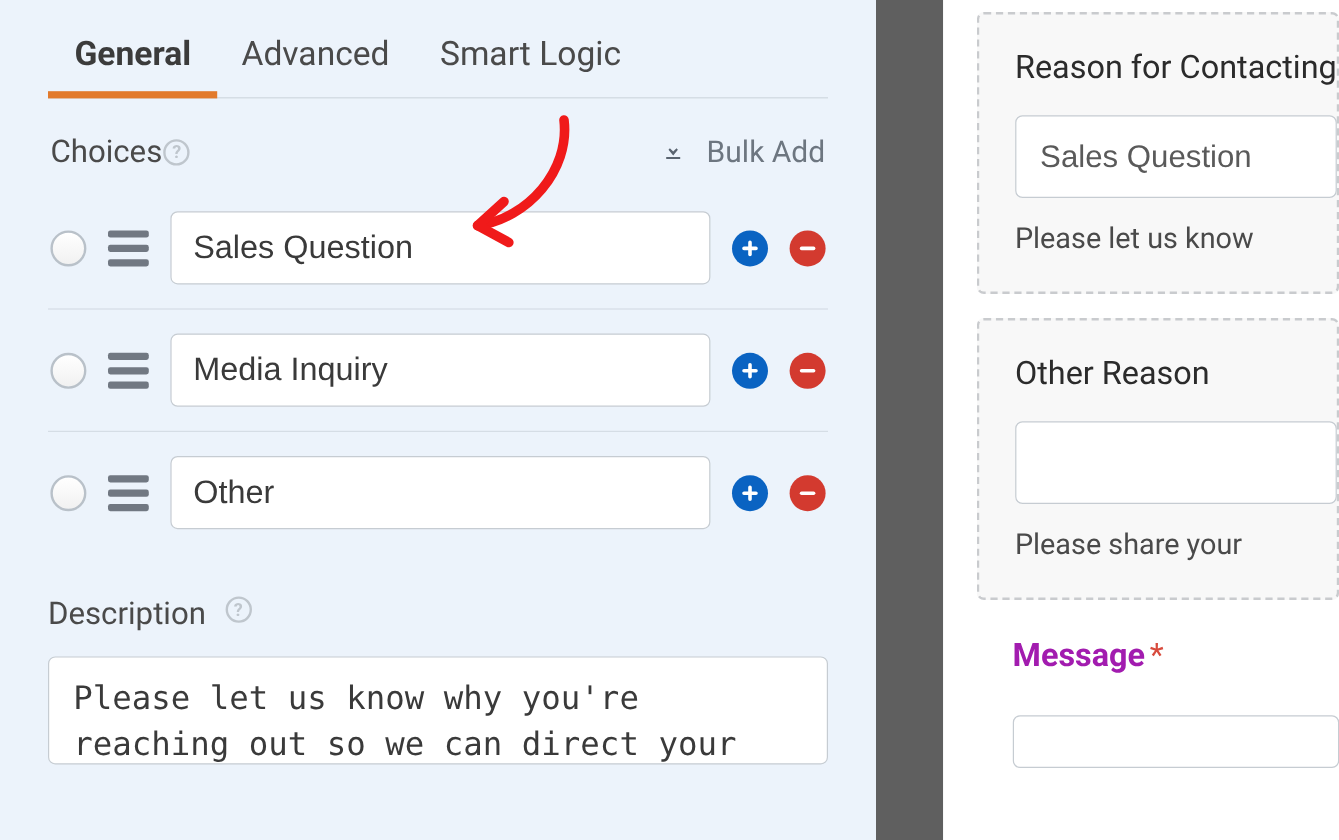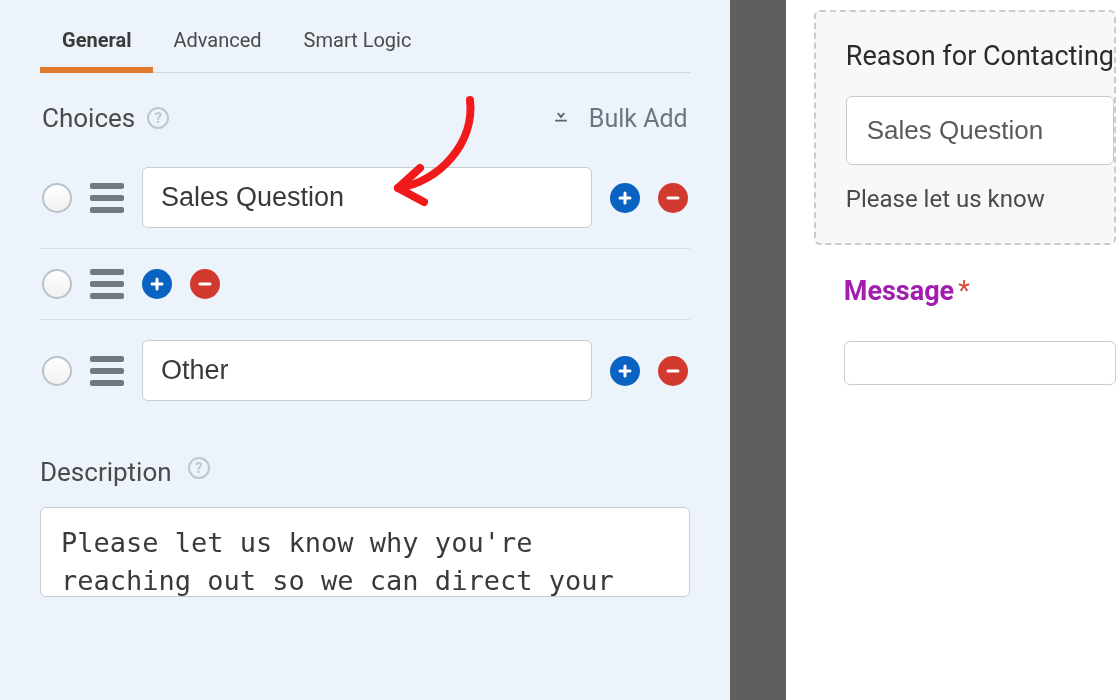--- a/index.html
+++ b/index.html
@@ -27,21 +27,21 @@
   }
 
   
   .tabs {
     display: flex;
     gap: 42px;
     border-bottom: 1px solid #cfd7df;
     padding-left: 22px;
   }
   .tab {
-    font-size: 20px;
+    font-size: 28px;
     color: #4a4a4a;
     padding: 18px 0 20px 0;
     cursor: pointer;
     position: relative;
   }
   .tab.active {
     color: #3b3b3b;
     font-weight: 700;
   }
   .tab.active::after {
@@ -58,42 +58,42 @@
   .section-header {
     display: flex;
     align-items: center;
     justify-content: space-between;
     margin-top: 30px;
     padding: 0 2px;
   }
   .section-header .left {
     display: flex;
     align-items: center;
-    gap: 12px;
+    gap: 1px;
   }
   .section-label {
     font-size: 26px;
     color: #4a4a4a;
   }
   .help-icon {
     width: 22px;
     height: 22px;
     border: 2px solid #bfc6cd;
     border-radius: 50%;
     display: inline-flex;
     align-items: center;
     justify-content: center;
     color: #bfc6cd;
     font-size: 15px;
     font-weight: 700;
     cursor: pointer;
   }
   .bulk-add-wrap {
     display: flex;
-    align-items: flex-start;
+    align-items: center;
     gap: 18px;
     cursor: pointer;
   }
   .dl-icon { color: #5a6470; }
   .bulk-add {
     font-size: 25px;
     color: #6d7680;
   }
 
   
@@ -278,20 +278,21 @@
     </div>
 
 
     <div class="choice-row">
       <span class="radio-dot"></span>
       <span class="drag-handle">
           <span></span>
           <span></span>
           <span></span>
         </span>
+      <input class="choice-input" value="Media Inquiry" style="">
       <span class="round-btn btn-plus">
         <svg width="16" height="16" viewBox="0 0 16 16">
             <path d="M8 3v10M3 8h10" stroke="#fff" stroke-width="3" stroke-linecap="round"></path>
           </svg>
       </span>
       <span class="round-btn btn-minus">
         <svg width="16" height="16" viewBox="0 0 16 16">
             <path d="M3 8h10" stroke="#fff" stroke-width="3" stroke-linecap="round"></path>
           </svg>
       </span>
@@ -336,20 +337,25 @@
 <div class="gutter"></div>
 
 <div class="panel-right">
 
   <div class="preview-box">
     <div class="preview-title">Reason for Contacting</div>
     <input class="preview-input" value="Sales Question" style="">
     <div class="preview-hint">Please let us know</div>
   </div>
 
+  <div class="preview-box">
+    <div class="preview-title">Other Reason</div>
+    <input class="preview-input" value="" style="">
+    <div class="preview-hint">Please share your</div>
+  </div>
 
   <div style="padding-left:30px; margin-top:30px;">
     <span class="msg-title">Message</span>
     <span class="req-star"> *</span>
     <div class="msg-textarea"></div>
   </div>
 
 </div>
 
 </body></html>

